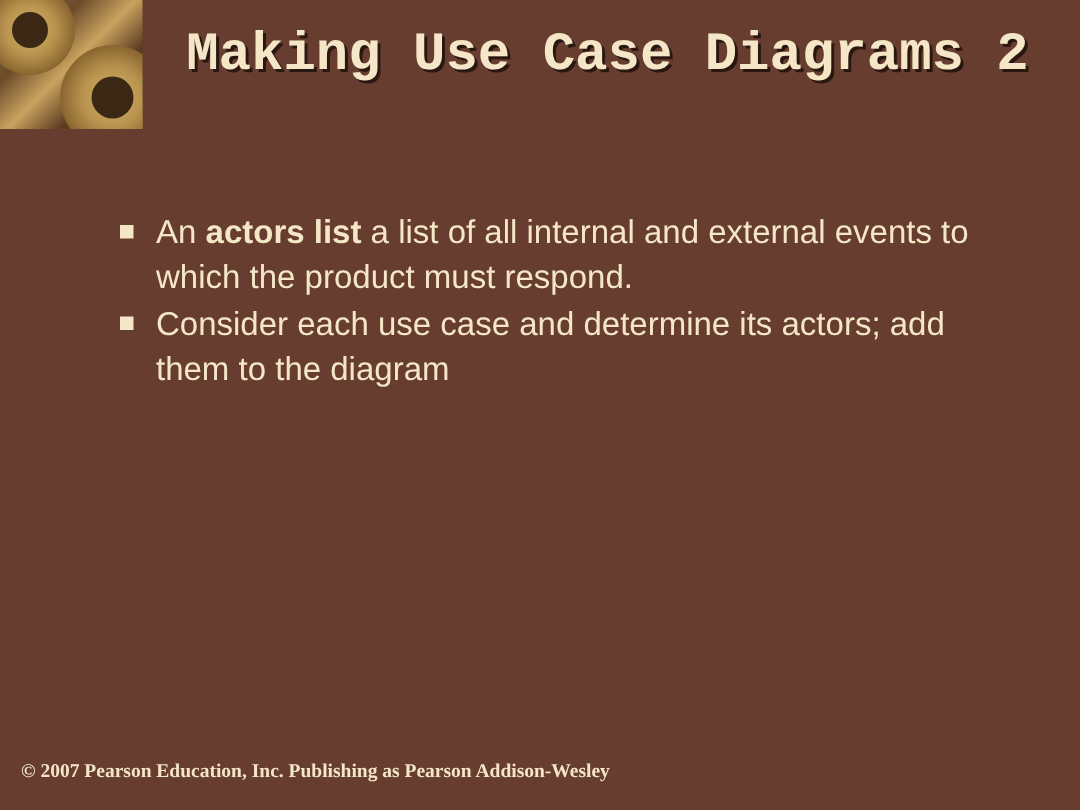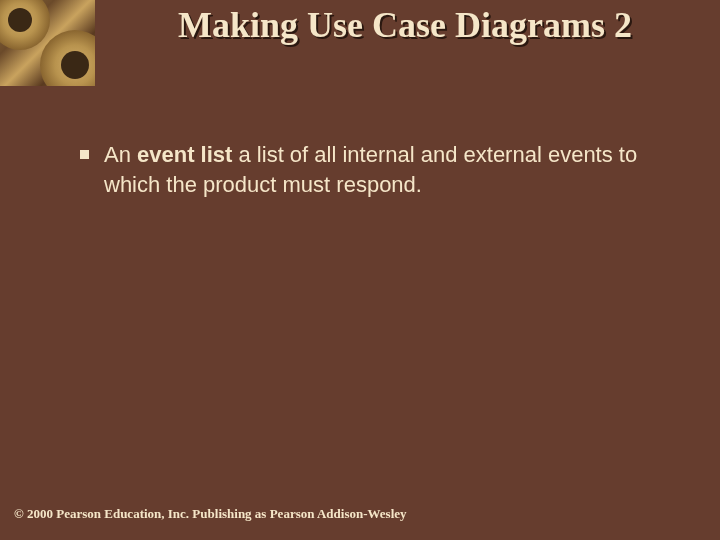--- a/index.html
+++ b/index.html
@@ -27,25 +27,25 @@
     content: "";
     position: absolute;
     inset: 30%;
     border-radius: 50%;
     background: #3a2815;
   }
   .gear1 { width: 60px; height: 60px; top: -10px; left: -10px; }
   .gear2 { width: 70px; height: 70px; top: 30px; left: 40px; }
   .title {
     position: absolute;
-    top: 4px;
+    top: 16px;
     left: 110px;
     right: 20px;
     text-align: center;
-    font-family: Liberation Serif, serif;
+    font-family: Liberation Mono, monospace;
     font-weight: bold;
     font-size: 36px;
     color: #f5e6c8;
     text-shadow: 2px 2px 0 #2a1810;
   }
   .content {
     position: absolute;
     top: 140px;
     left: 80px;
     right: 60px;
@@ -84,17 +84,20 @@
 
 <div class="corner-image">
   <div class="gear gear1"></div>
   <div class="gear gear2"></div>
 </div>
 
 <div class="title">Making Use Case Diagrams 2</div>
 
 <div class="content">
   <div class="bullet-item">
-    <span>An </span><span class="bold-term">event list</span><span> a list of all internal and external events to which the product must respond.</span>
+    <span>An </span><span class="bold-term">actors list</span><span> a list of all internal and external events to which the product must respond.</span>
+  </div>
+  <div class="bullet-item">
+    <span>Consider each use case and determine its actors; add them to the diagram</span>
   </div>
 </div>
 
-<div class="footer">© 2000 Pearson Education, Inc. Publishing as Pearson Addison-Wesley</div>
+<div class="footer">© 2007 Pearson Education, Inc. Publishing as Pearson Addison-Wesley</div>
 
 </body></html>

